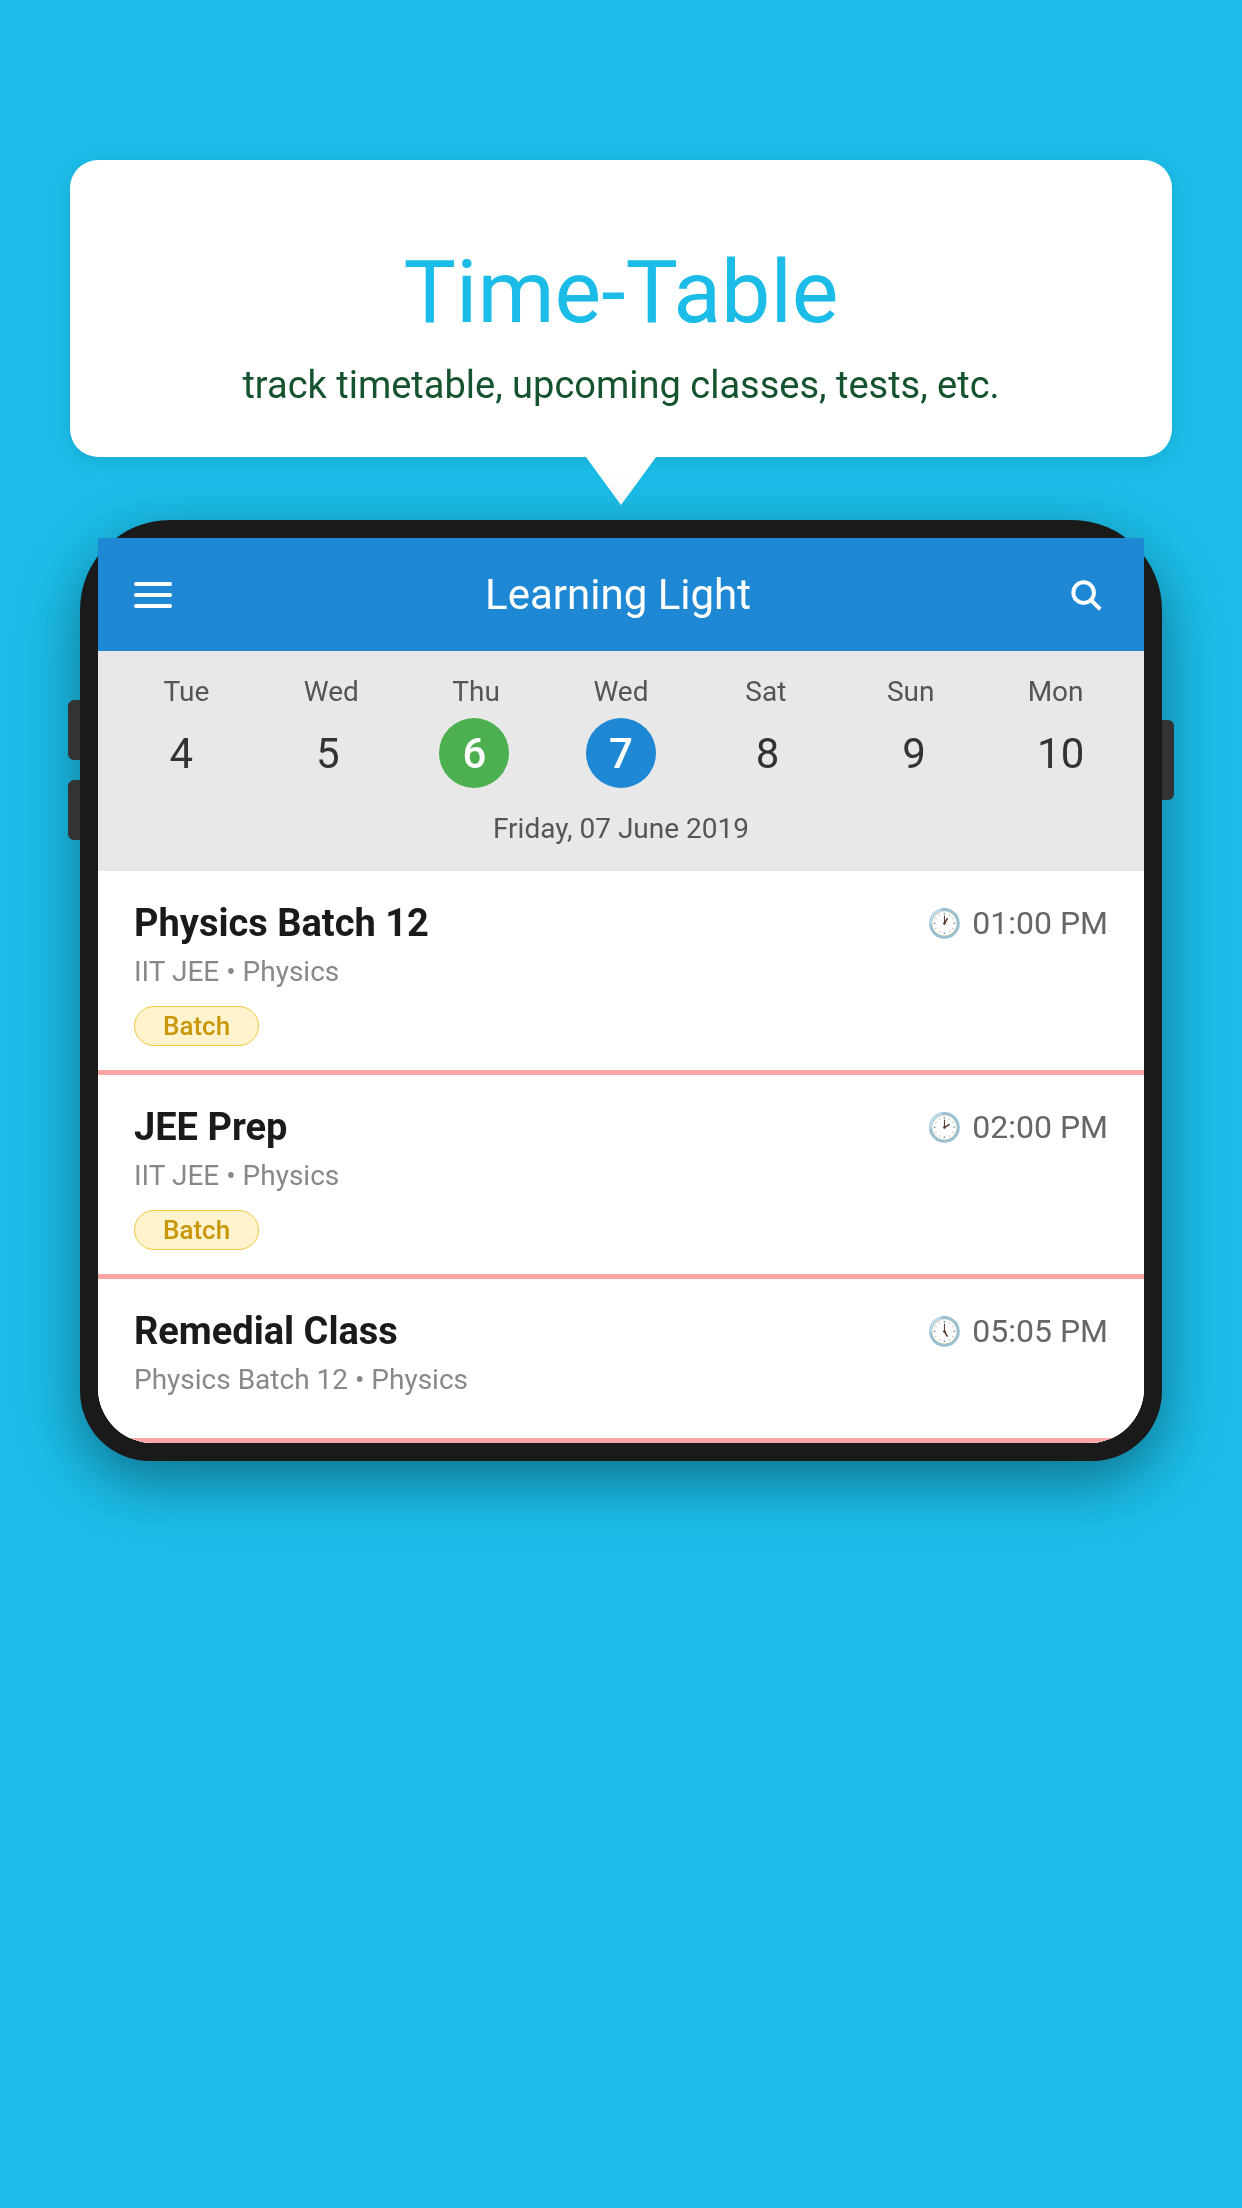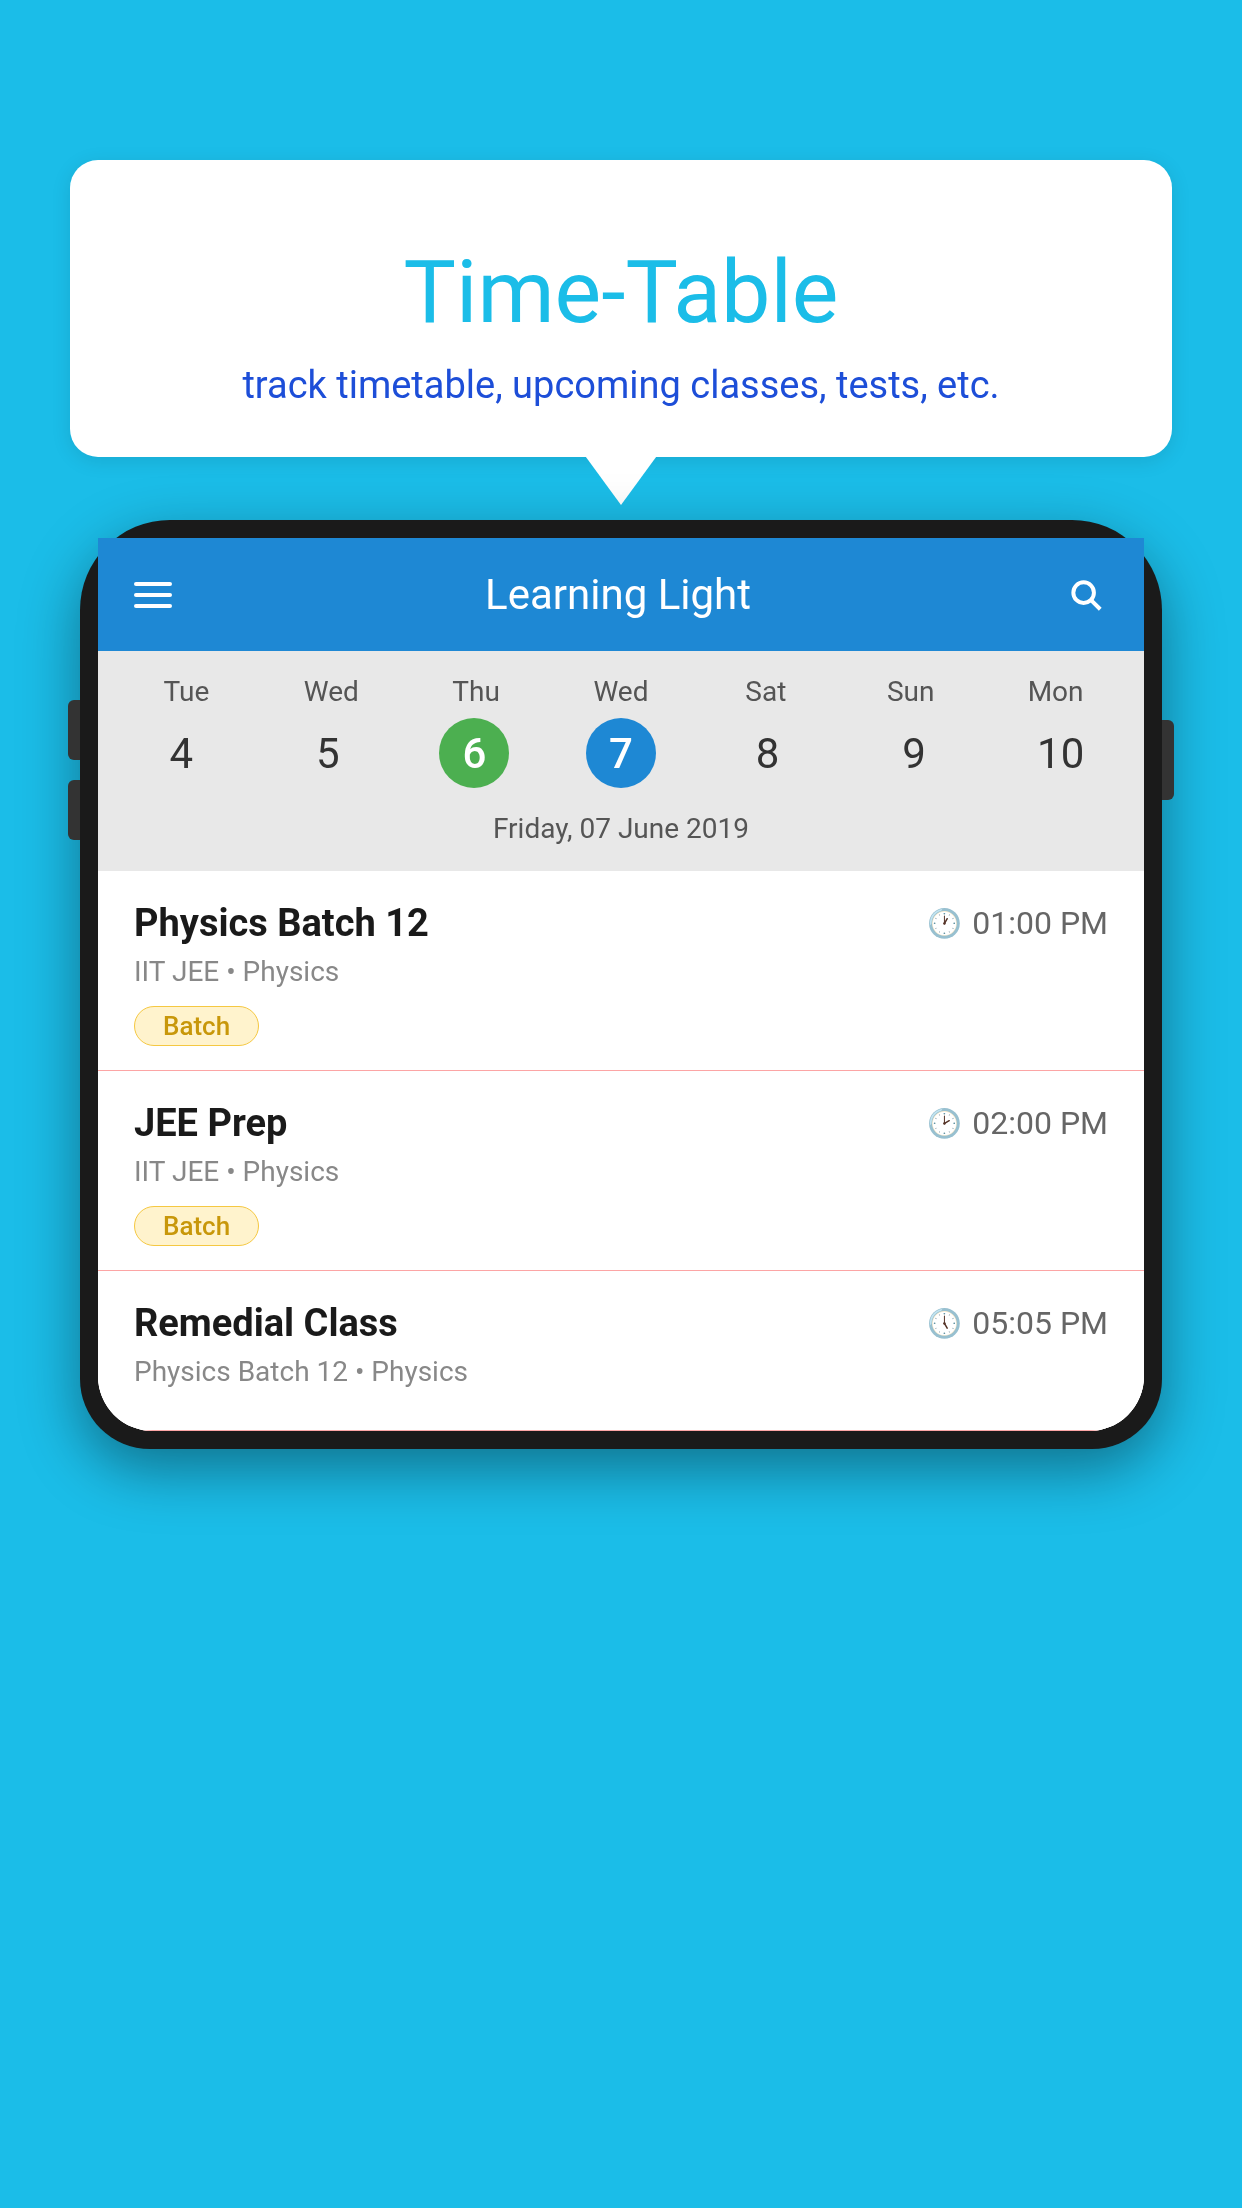--- a/index.html
+++ b/index.html
@@ -42,21 +42,21 @@
 
     .speech-bubble h1 {
       font-size: 88px;
       color: #1BBDE8;
       font-weight: 400;
       margin-bottom: 20px;
     }
 
     .speech-bubble p {
       font-size: 38px;
-      color: #1d4ed8;
+      color: #14532d;
       font-weight: 400;
     }
 
     
     .phone-container {
       position: absolute;
       top: 520px;
       left: 80px;
       right: 80px;
       bottom: 0;
@@ -240,21 +240,21 @@
     }
 
     
     .schedule-list {
       background: white;
     }
 
     .schedule-item {
       background: white;
       padding: 30px 36px 24px;
-      border-bottom: 1px solid #fca5a5;
+      border-bottom: 5px solid #fca5a5;
     }
 
     .schedule-item-header {
       display: flex;
       justify-content: space-between;
       align-items: center;
       margin-bottom: 10px;
     }
 
     .schedule-title {

